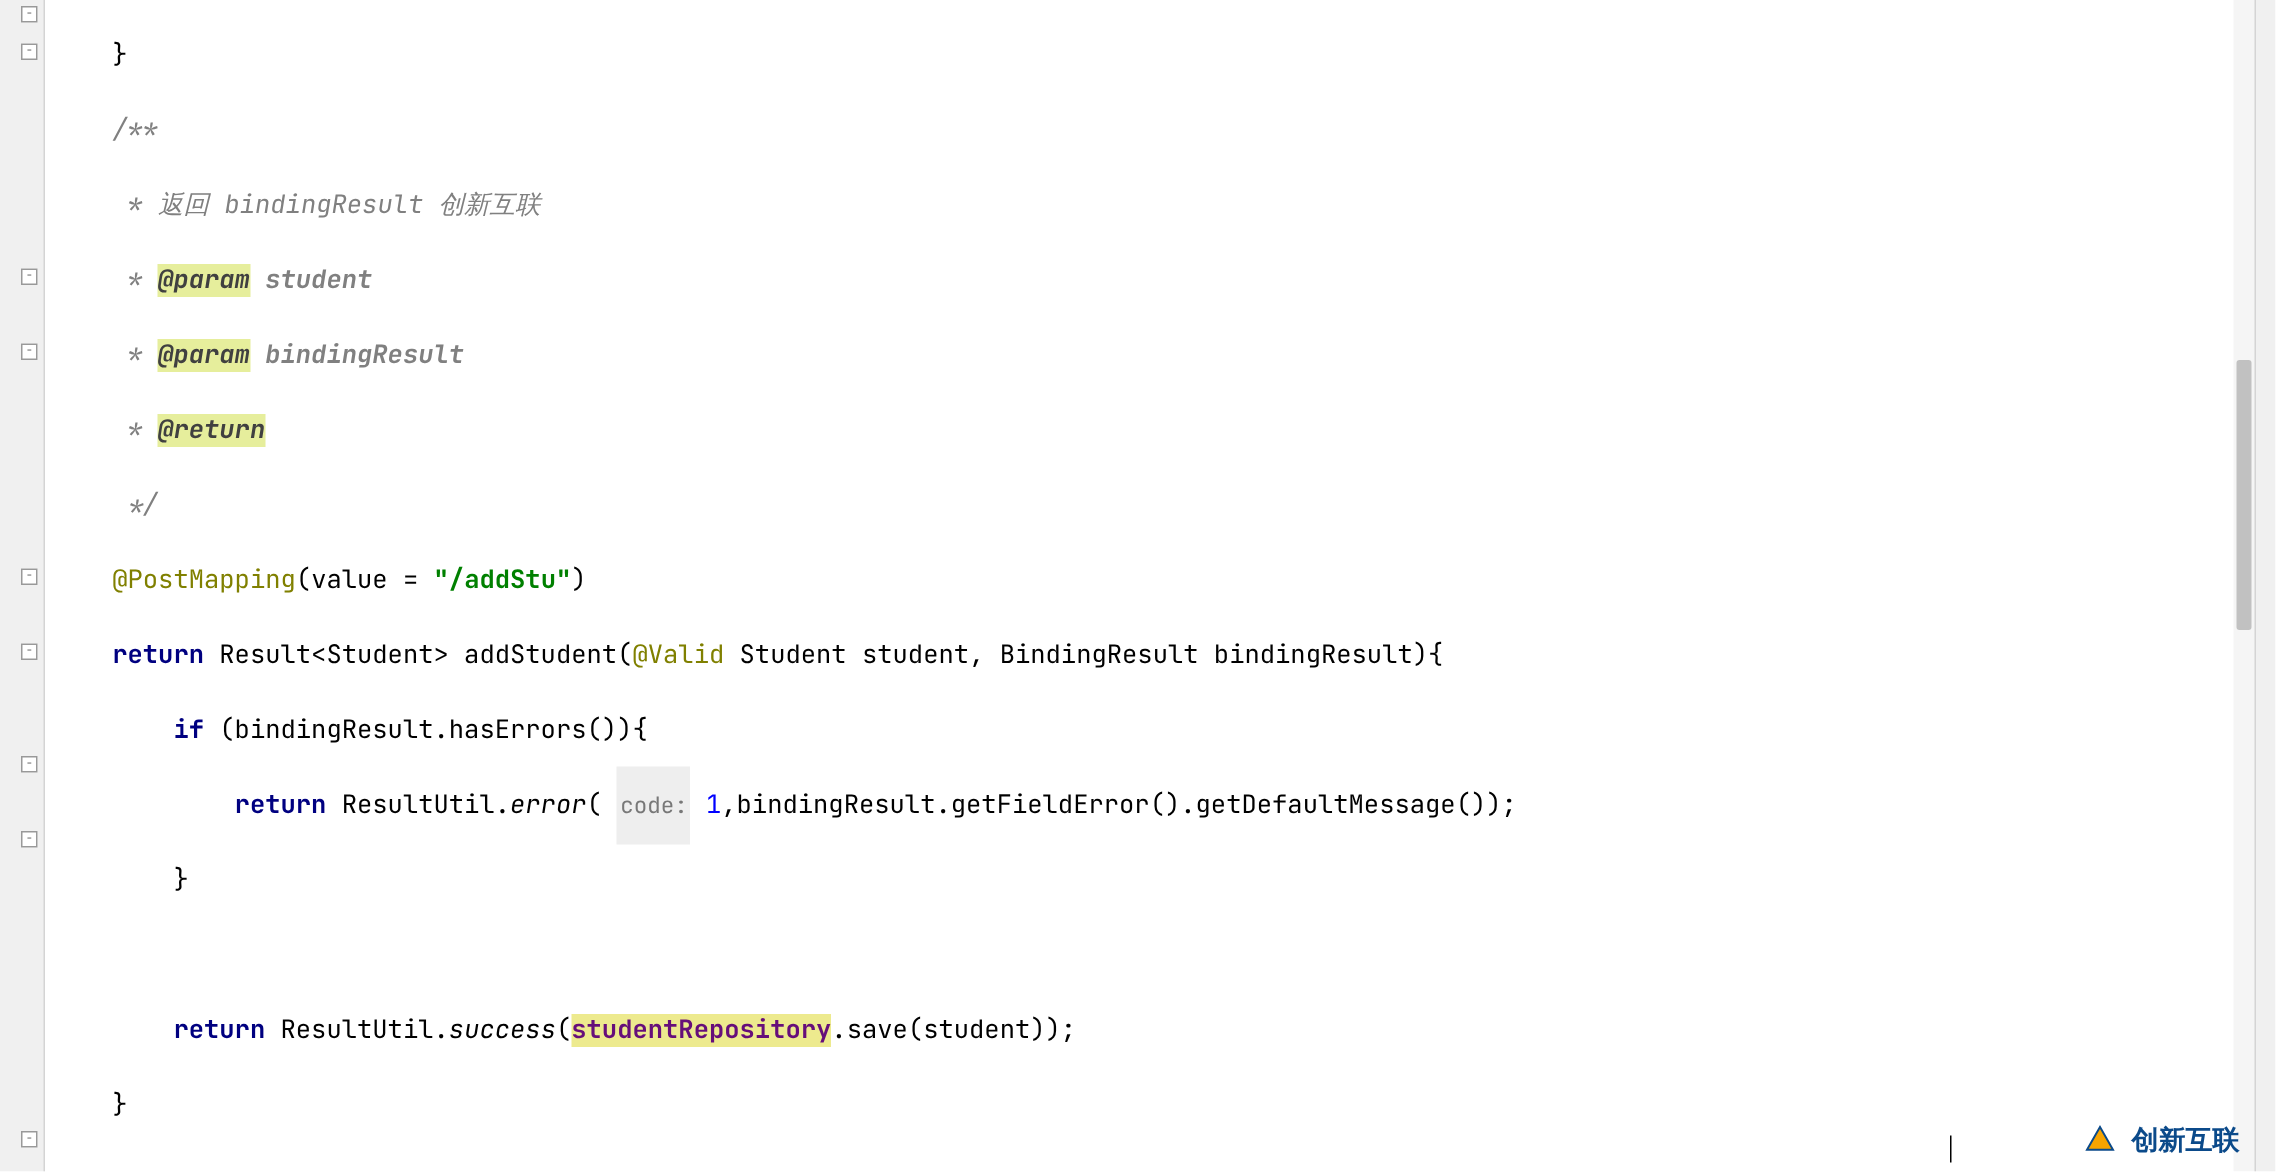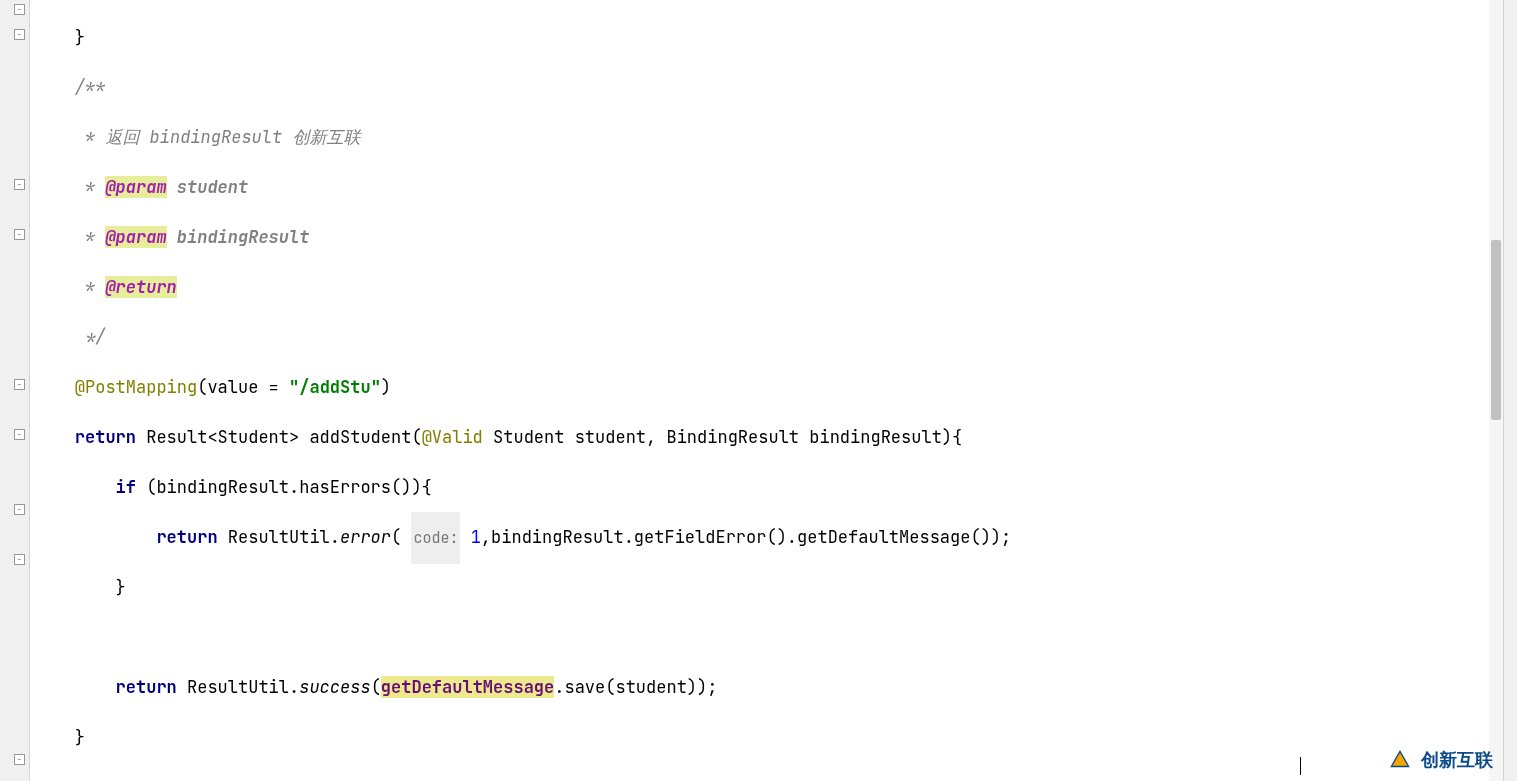--- a/index.html
+++ b/index.html
@@ -45,21 +45,21 @@
   background: #fff;
   padding-left: 4px;
 }
 .line { height: 25px; }
 .kw { color: #000080; font-weight: bold; }
 .ann { color: #808000; margin-top: 32px; }
 .ann-bg-b { background: #e6ee9c; color: #808000; font-weight: bold; font-style: italic; }
 .str { color: #008000; font-weight: bold; }
 .num { color: #0000ff; }
 .comment { color: #808080; font-style: italic; }
-.doc-tag-bg { background: #e6ee9c; color: #a21caf; font-style: italic; font-weight: bold; }
+.doc-tag-bg { background: #e6ee9c; color: #404040; font-style: italic; font-weight: bold; }
 .doc-param { color: #808080; font-weight: bold; font-style: italic; }
 .static-m { font-style: italic; }
 .field-bg-hl { background: #edea8e; color: #660e7a; font-weight: bold; }
 .param-hint { color: #787878; background: #eeeeee; font-size: 15px; padding: 16px 2px; }
 .right-gutter {
   position: absolute;
   right: 0;
   top: 0;
   width: 14px;
   height: 100%;
@@ -123,21 +123,21 @@
 <div class="line"><span class="comment">     * </span><span class="doc-tag-bg">@param</span><span class="comment"> </span><span class="doc-param">student</span></div>
 <div class="line"><span class="comment">     * </span><span class="doc-tag-bg">@param</span><span class="comment"> </span><span class="doc-param">bindingResult</span></div>
 <div class="line"><span class="comment">     * </span><span class="doc-tag-bg">@return</span></div>
 <div class="line"><span class="comment">     */</span></div>
 <div class="line">    <span class="ann">@PostMapping</span><span>(value = </span><span class="str">"/addStu"</span><span>)</span></div>
 <div class="line">    <span class="kw">return</span><span> Result&lt;Student&gt; addStudent(</span><span class="ann">@Valid</span><span> Student student, BindingResult bindingResult){</span></div>
 <div class="line">        <span class="kw">if</span><span> (bindingResult.hasErrors()){</span></div>
 <div class="line">            <span class="kw">return</span><span> ResultUtil.</span><span class="static-m">error</span><span>( </span><span class="param-hint">code:</span><span class="num"> 1</span><span>,bindingResult.getFieldError().getDefaultMessage());</span></div>
 <div class="line"><span>        }</span></div>
 <div class="line"><span></span></div>
-<div class="line">        <span class="kw">return</span><span> ResultUtil.</span><span class="static-m">success</span><span>(</span><span class="field-bg-hl">getDefaultMessage</span><span>.save(student));</span></div>
+<div class="line">        <span class="kw">return</span><span> ResultUtil.</span><span class="static-m">success</span><span>(</span><span class="field-bg-hl">studentRepository</span><span>.save(student));</span></div>
 <div class="line"><span>    }</span></div>
 
 
 
 
 
 
 
 
 

